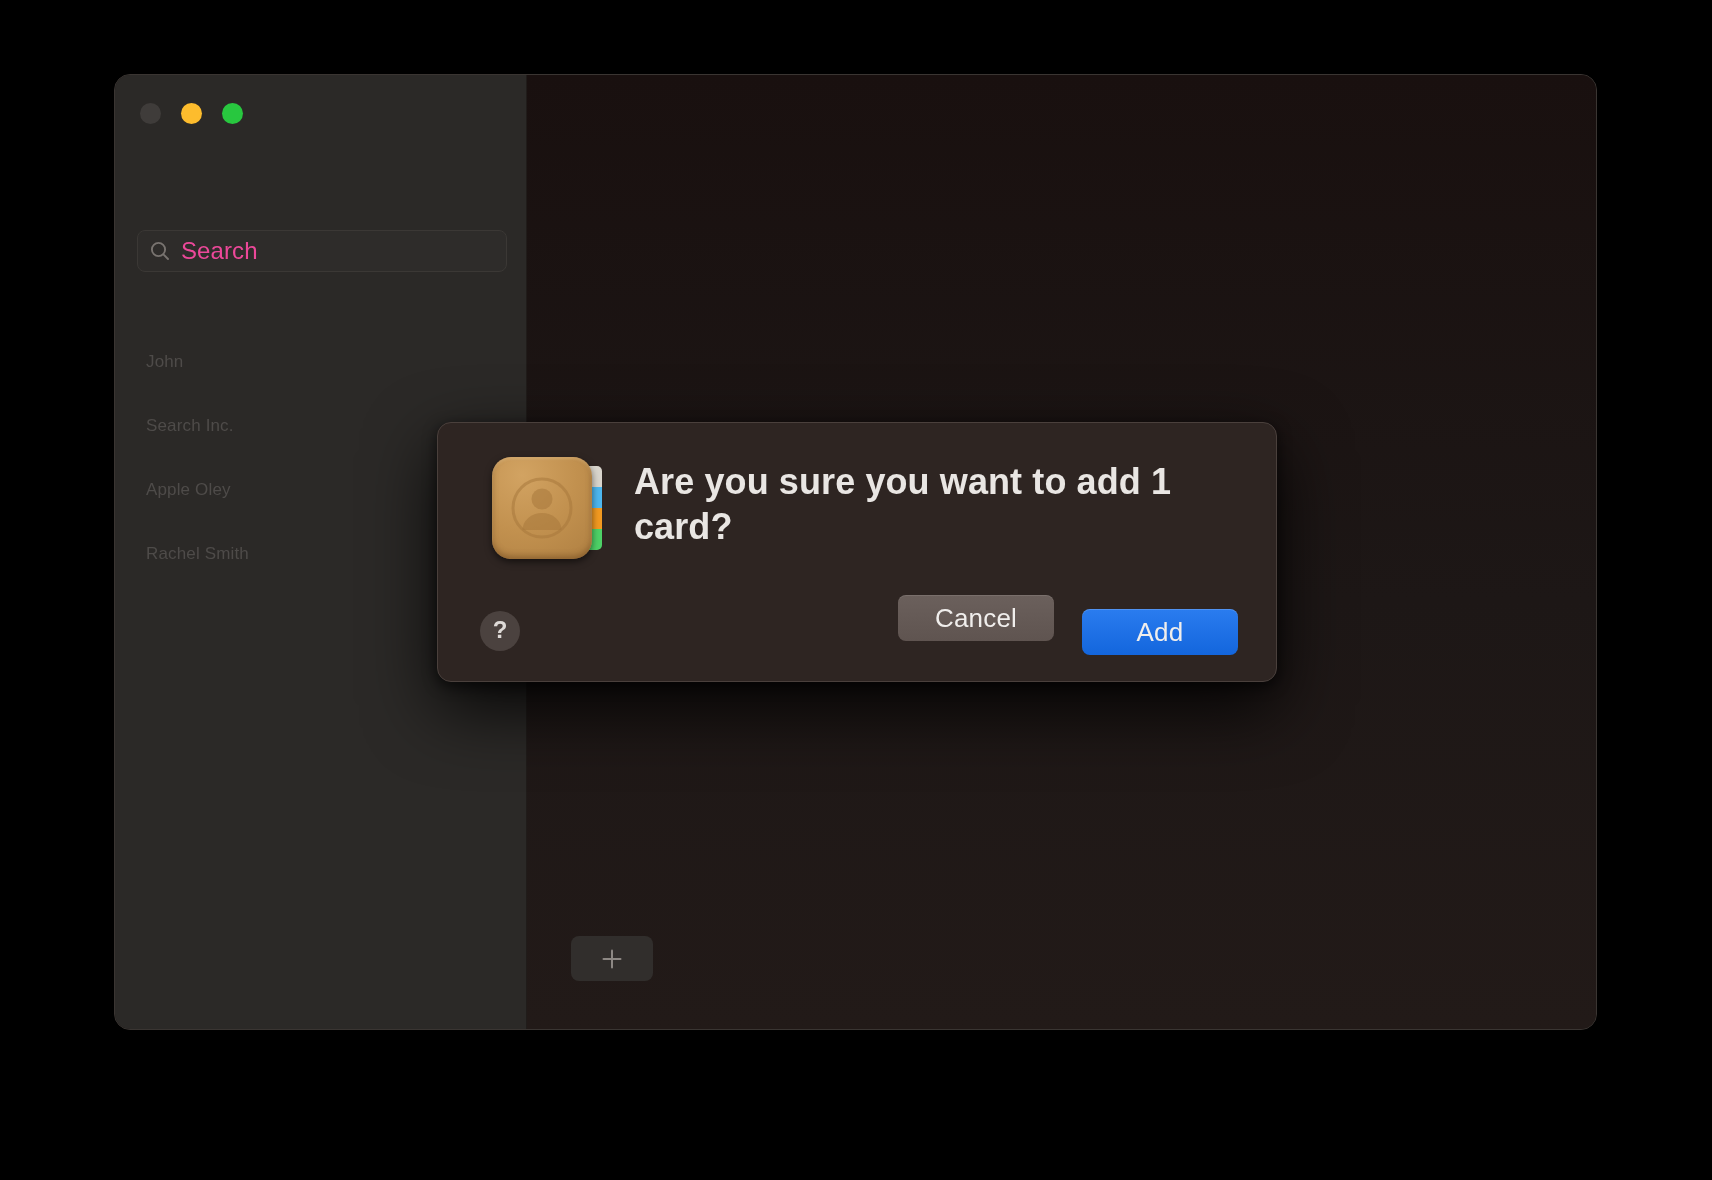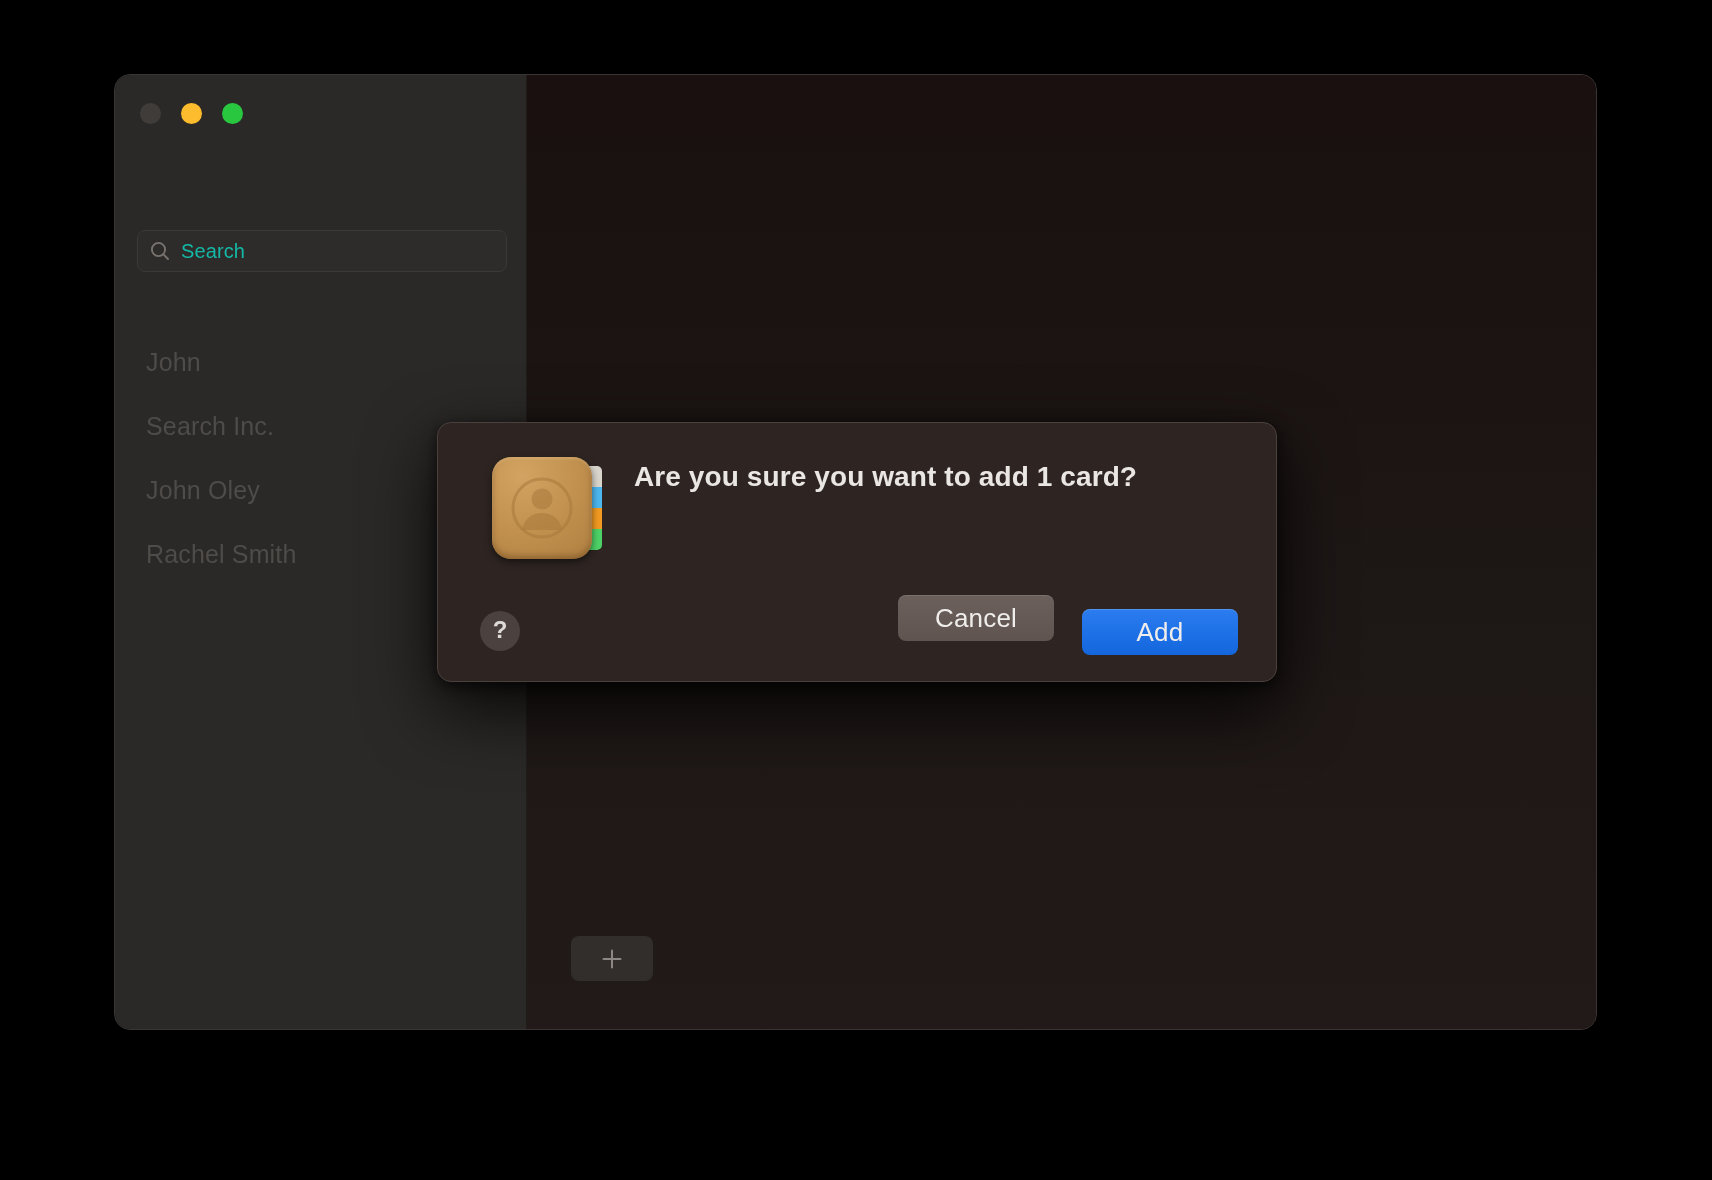--- a/index.html
+++ b/index.html
@@ -72,41 +72,41 @@
     border-radius: 8px;
     border: 1px solid #3b3835;
     background: #2e2c2a;
     display: flex;
     align-items: center;
     padding: 0 10px;
     gap: 9px;
   }
   #search-field svg { display:block; flex: 0 0 auto; }
   #search-placeholder {
-    color: #14b8a6;
-    font-size: 20px;
+    color: #ec4899;
+    font-size: 24px;
     letter-spacing: .1px;
     line-height: 1;
     font-family: "Liberation Sans", sans-serif;
   }
 
   #contact-list {
     position: absolute;
     left: 0;
     top: 255px;
     width: 100%;
     list-style: none;
   }
   .contact-row {
     height: 64px;
     display: flex;
     align-items: center;
     padding-left: 31px;
     color: #4e4b49;
-    font-size: 25px;
+    font-size: 17px;
     letter-spacing: .15px;
   }
 
   
   #content {
     flex: 1 1 auto;
     position: relative;
     background: linear-gradient(180deg, #19100f 0%, #1d1716 55%, #221a18 100%);
   }
 
@@ -182,21 +182,21 @@
     width: 66px;
     height: 66px;
   }
 
   #dialog-title {
     position: absolute;
     left: 196px;
     top: 36px;
     right: 30px;
     color: #e9e6e3;
-    font-size: 28px;
+    font-size: 36px;
     font-weight: bold;
     letter-spacing: .1px;
     line-height: 1.25;
   }
 
   #help-button {
     position: absolute;
     left: 42px;
     bottom: 30px;
     width: 40px;
@@ -273,21 +273,21 @@
       </div>
 
       <ul id="contact-list">
         <li class="contact-row">
           <span>John</span>
         </li>
         <li class="contact-row">
           <span>Search Inc.</span>
         </li>
         <li class="contact-row">
-          <span>John Oley</span>
+          <span>Apple Oley</span>
         </li>
         <li class="contact-row">
           <span>Rachel Smith</span>
         </li>
       </ul>
     </div>
 
     <div id="content">
       <button id="add-card-button">
         <span>

